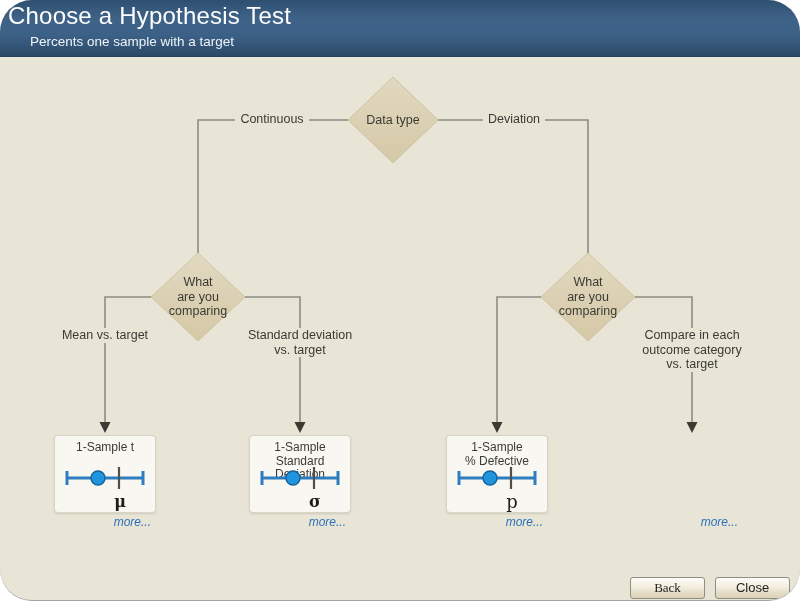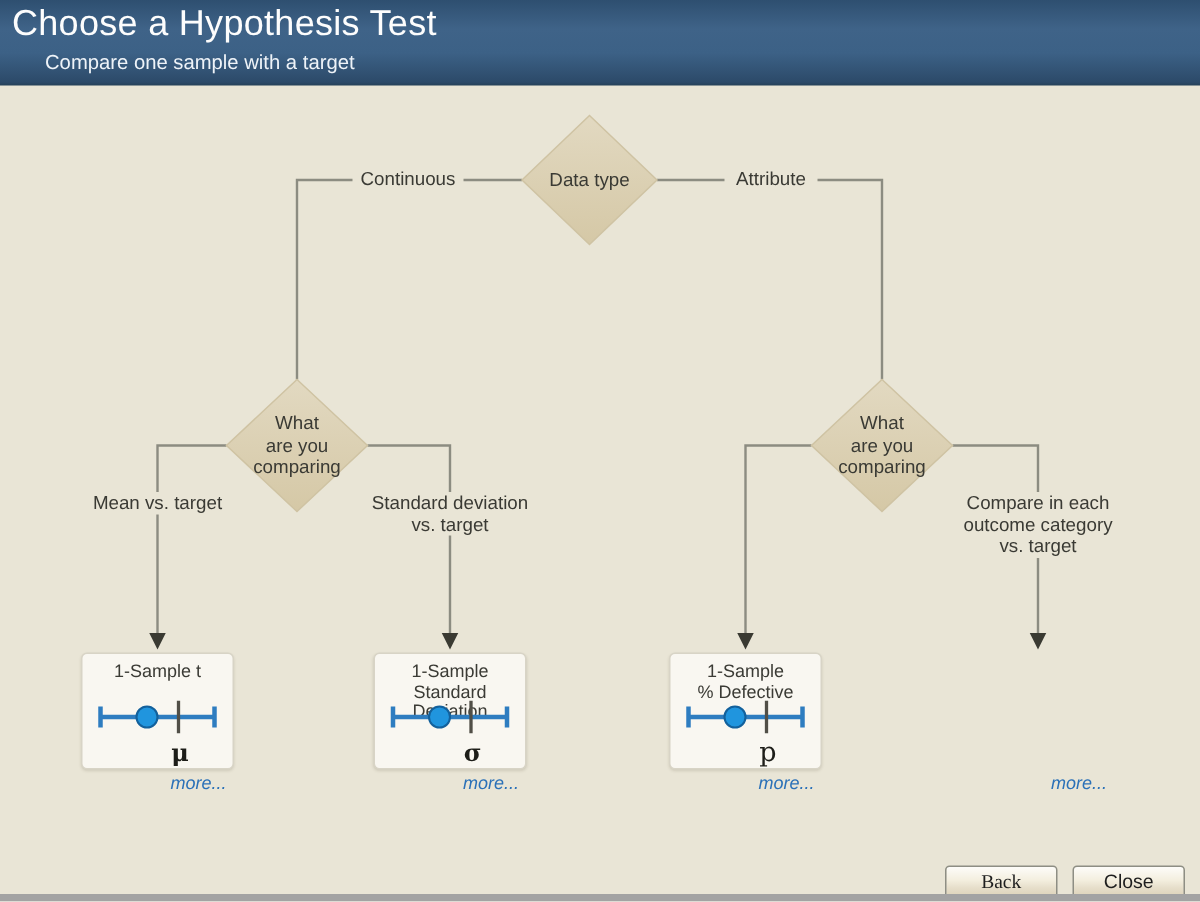--- a/index.html
+++ b/index.html
@@ -3,21 +3,22 @@
 <meta charset="utf-8">
 <style>
   html,body { margin:0; padding:0; }
   .window {
     position: relative;
     width: 800px; height: 601px;
     background: #e9e5d6;
     font-family: "Liberation Sans", "DejaVu Sans", sans-serif;
     overflow: hidden;
     box-sizing: border-box;
-    border-bottom: 5px solid #a3a3a3;
+    border-bottom: 1px solid #a3a3a3;
+    border-radius: 32px;
   }
   
   .header {
     position: absolute; left:0; top:0; width:800px; height:57px;
     background: linear-gradient(180deg, #2e4f70 0%, #3f6388 34%, #3c6186 62%, #2c4a69 96%, #264158 100%);
   }
   .header .title {
     position:absolute; left:8px; top:2px;
     font-size:24px; font-weight:400; color:#fdfdfd; letter-spacing:0.2px;
     white-space:nowrap;
@@ -83,21 +84,21 @@
   .btn.back  { left:630px;font-family:Liberation Serif, serif; }
   .btn.close { left:715px; }
 </style>
 </head>
 <body>
 
 <div class="window">
 
   <div class="header">
     <div class="title">Choose a Hypothesis Test</div>
-    <div class="subtitle">Compare one sample with a target</div>
+    <div class="subtitle">Percents one sample with a target</div>
   </div>
 
   <svg class="tree" width="800" height="601" viewBox="0 0 800 601">
     <defs>
       <linearGradient id="gDiamond" x1="0" y1="0" x2="0" y2="1">
         <stop offset="0" stop-color="#e2d9c1"></stop>
         <stop offset="1" stop-color="#d5c8a6"></stop>
       </linearGradient>
       <linearGradient id="gBar" x1="0" y1="0" x2="0" y2="1">
         <stop offset="0" stop-color="#9cc8ee"></stop>
@@ -124,21 +125,21 @@
 
   <div class="lbl" style="left:358px; top:113px; width:70px;">Data type</div>
   <div class="lbl" style="left:158px; top:275px; width:80px;">What
 are you
 comparing</div>
   <div class="lbl" style="left:548px; top:275px; width:80px;">What
 are you
 comparing</div>
 
   <div class="lbl masked" style="left:235px; top:112px; width:74px;">Continuous</div>
-  <div class="lbl masked" style="left:483px; top:112px; width:62px;">Attribute</div>
+  <div class="lbl masked" style="left:483px; top:112px; width:62px;">Deviation</div>
 
   <div class="lbl masked" style="left:50px; top:328px; width:110px;">Mean vs. target</div>
   <div class="lbl masked" style="left:240px; top:328px; width:120px;">Standard deviation
 vs. target</div>
   <div class="lbl masked" style="left:632px; top:328px; width:120px;">Compare in each
 outcome category
 vs. target</div>
 
   <div class="card" style="left:54px;">
     <div class="card-title">1-Sample t</div>

